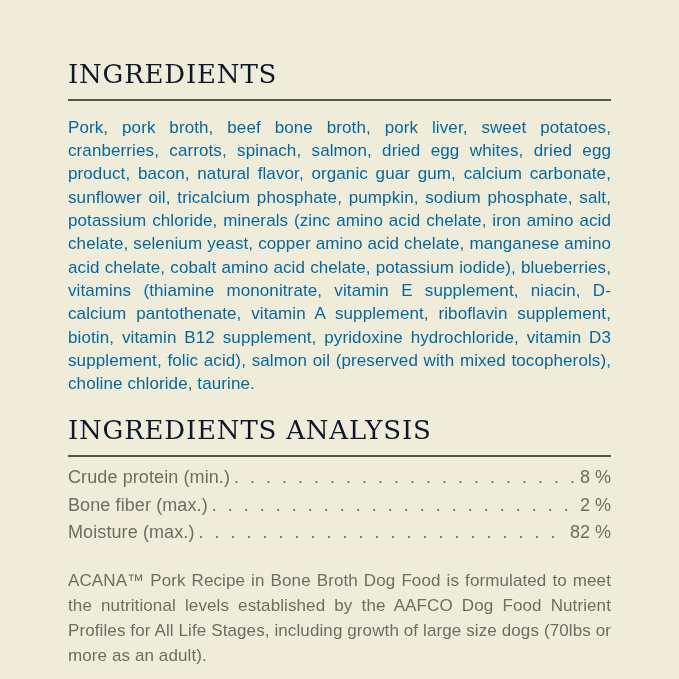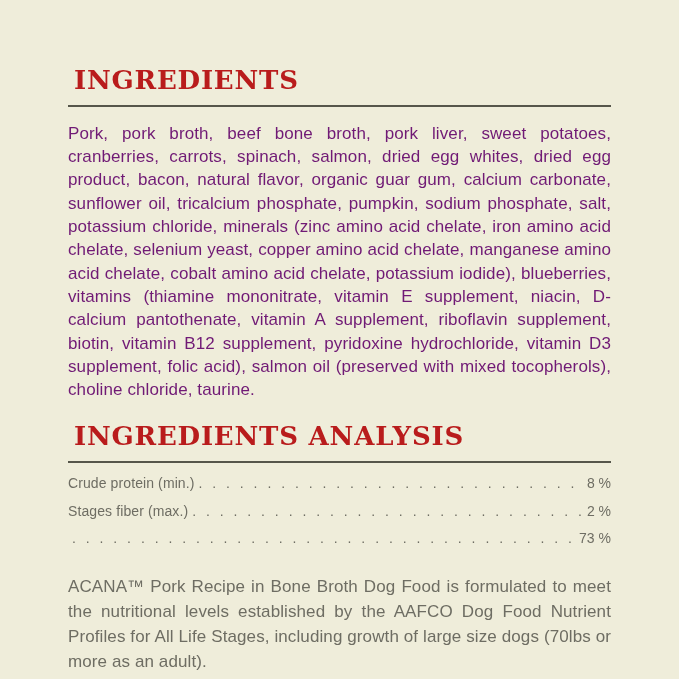--- a/index.html
+++ b/index.html
@@ -13,51 +13,51 @@
     background: #efedda;
     font-family: "Liberation Sans", sans-serif;
   }
   .label-panel {
     box-sizing: border-box;
     width: 679px;
     height: 679px;
     padding: 60px 68px 0 68px;
   }
   h1.section-heading {
-    margin: 6px;
+    margin: 0;
     font-family: "DejaVu Serif", serif;
-    font-weight: bold;
+    font-weight: normal;
     font-size: 26px;
     line-height: 1.15;
     letter-spacing: 0.8px;
-    color: #b91c1c;
+    color: #0f172a;
   }
   .rule {
     height: 0;
     border-top: 2px solid #56564a;
     margin-top: 9px;
   }
   p.body-text {
     margin: 15px 0 0 0;
     font-size: 17px;
     line-height: 23.3px;
     letter-spacing: 0.1px;
-    color: #701a75;
+    color: #0369a1;
     text-align: justify;
   }
   .ga-section {
     margin-top: 21px;
   }
   .ga-rows {
     margin-top: 7px;
   }
   .ga-row {
     display: flex;
     align-items: baseline;
-    font-size: 14px;
+    font-size: 18px;
     line-height: 27.5px;
     color: #6e6d63;
   }
   .ga-label {
     white-space: nowrap;
     letter-spacing: 0.1px;
   }
   .ga-leader {
     flex: 1 1 auto;
     overflow: hidden;
@@ -97,26 +97,27 @@
     <h1 class="section-heading">INGREDIENTS ANALYSIS</h1>
     <div class="rule"></div>
 
     <div class="ga-rows">
       <div class="ga-row">
         <span class="ga-label">Crude protein (min.)</span>
         <span class="ga-leader"></span>
         <span class="ga-value">8 %</span>
       </div>
       <div class="ga-row">
-        <span class="ga-label">Stages fiber (max.)</span>
+        <span class="ga-label">Bone fiber (max.)</span>
         <span class="ga-leader"></span>
         <span class="ga-value">2 %</span>
       </div>
       <div class="ga-row">
+        <span class="ga-label">Moisture (max.)</span>
         <span class="ga-leader"></span>
-        <span class="ga-value">73 %</span>
+        <span class="ga-value">82 %</span>
       </div>
     </div>
   </section>
 
   <p class="footnote-text">ACANA™ Pork Recipe in Bone Broth Dog Food is formulated to meet the nutritional levels established by the AAFCO Dog Food Nutrient Profiles for All Life Stages, including growth of large size dogs (70lbs or more as an adult).</p>
 
 </div>
 
 </body></html>

